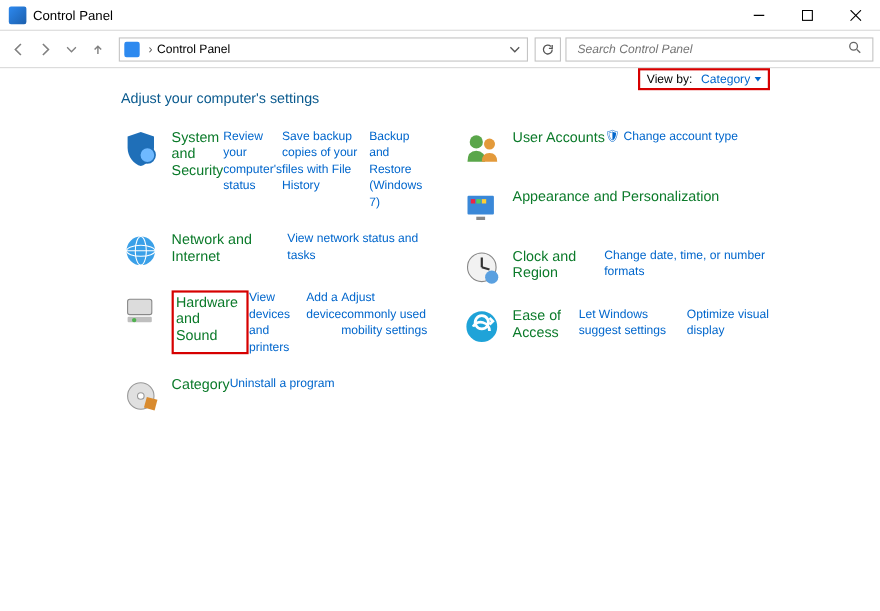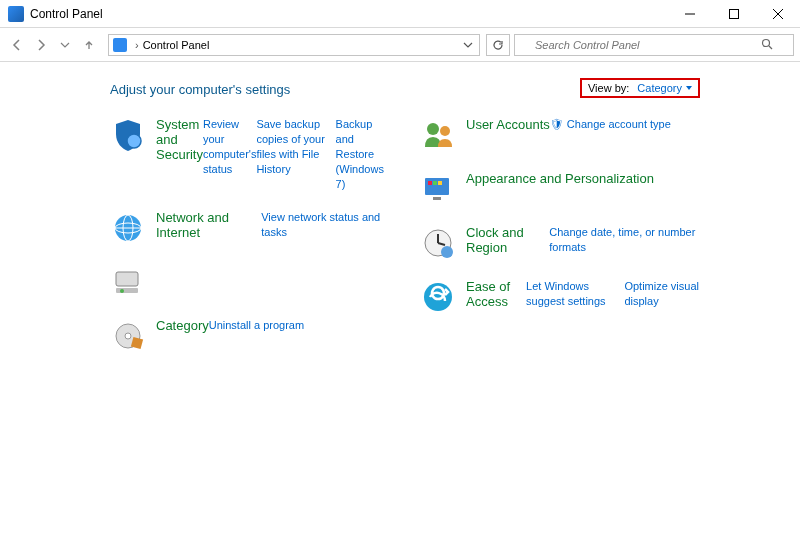--- a/index.html
+++ b/index.html
@@ -10,26 +10,26 @@
 .titlebar .spacer { flex: 1; }
 .winbtn { width: 44px; height: 28px; display: flex; align-items: center; justify-content: center; color: #000; }
 .winbtn svg { width: 10px; height: 10px; }
 .toolbar { height: 34px; display: flex; align-items: center; border-bottom: 1px solid #d9d9d9; padding: 0 6px; }
 .navbtn { width: 22px; height: 22px; display: flex; align-items: center; justify-content: center; margin-right: 2px; color: #808080; }
 .navbtn svg { width: 12px; height: 12px; }
 .addressbar { flex: 1; height: 22px; border: 1px solid #c4c4c4; margin-left: 6px; margin-right: 6px; display: flex; align-items: center; padding-left: 4px; font-size: 11px; }
 .addressbar .crumb-icon { width: 14px; height: 14px; background: #2d89ef; border-radius: 2px; display: inline-block; margin-right: 4px;}
 .addressbar .caret { margin: 0 4px; color: #555; }
 .addrbtn { width: 22px; height: 22px; display: flex; align-items: center; justify-content: center; color: #555; }
-.searchbox { width: 280px; height: 22px; border: 1px solid #c4c4c4; margin-left: 4px; display: flex; align-items: center; padding: 0 20px; }
+.searchbox { width: 280px; height: 22px; border: 1px solid #c4c4c4; margin-left: 4px; display: flex; align-items: center; padding: 0 10px; }
 .searchbox input { border: none; outline: none; flex: 1; font-size: 11px; font-style: italic; color: #666; }
 .searchbox .sicon { color: #666; }
 .content { position: relative; padding: 20px 0 0 110px; }
 .heading { color: #0a5a8e; font-size: 13px; margin-bottom: 14px; margin-left: 0px;}
-.viewby { position: absolute; right: 100px; top: 16px; display: flex; align-items: center; gap: 8px; border: 2px solid #d60000; padding: 2px 6px; }
+.viewby { position: absolute; right: 100px; top: 0; display: flex; align-items: center; gap: 8px; border: 2px solid #d60000; padding: 2px 6px; }
 .viewby .lbl { color: #000; font-size: 11px;}
 .viewby .val { color: #0066cc; font-size: 11px; display: flex; align-items: center; gap: 4px;}
 .viewby .drop { border-top: 4px solid #0066cc; border-left: 3px solid transparent; border-right: 3px solid transparent; display: inline-block; }
 .columns { display: flex; gap: 30px; margin-top: 20px;}
 .col { width: 280px; }
 .cat { display: flex; margin-bottom: 18px; }
 .cat .icon { width: 36px; height: 36px; margin-right: 10px; flex-shrink:0; }
 .cat .icon svg { width:36px; height:36px; }
 .cat .texts { display: flex; flex-direction: row; }
 .cat-title { color: #0b7a2a; font-size: 13px; margin-bottom: 2px; }
@@ -142,20 +142,26 @@
             <a class="cat-title">Network and Internet</a>
             <a class="cat-link">View network status and tasks</a>
           </div>
         </div>
         <div class="cat highlight">
           <div class="icon"><svg viewBox="0 0 36 36">
               <rect x="6" y="8" width="22" height="14" rx="2" fill="#dcdcdc" stroke="#888"></rect>
               <rect x="6" y="24" width="22" height="5" rx="1" fill="#bfbfbf"></rect>
               <circle cx="12" cy="27" r="2" fill="#4fb24f"></circle>
             </svg></div>
+          <div class="texts">
+            <a class="cat-title">Hardware and Sound</a>
+            <a class="cat-link">View devices and printers</a>
+            <a class="cat-link">Add a device</a>
+            <a class="cat-link">Adjust commonly used mobility settings</a>
+          </div>
         </div>
         <div class="cat">
           <div class="icon"><svg viewBox="0 0 36 36">
               <circle cx="18" cy="18" r="12" fill="#e0e0e0" stroke="#999"></circle>
               <circle cx="18" cy="18" r="3" fill="#fff" stroke="#999"></circle>
               <rect x="22" y="20" width="10" height="10" fill="#d98b2e" transform="rotate(15 27 25)"></rect>
             </svg></div>
           <div class="texts">
             <a class="cat-title">Category</a>
             <a class="cat-link">Uninstall a program</a>

